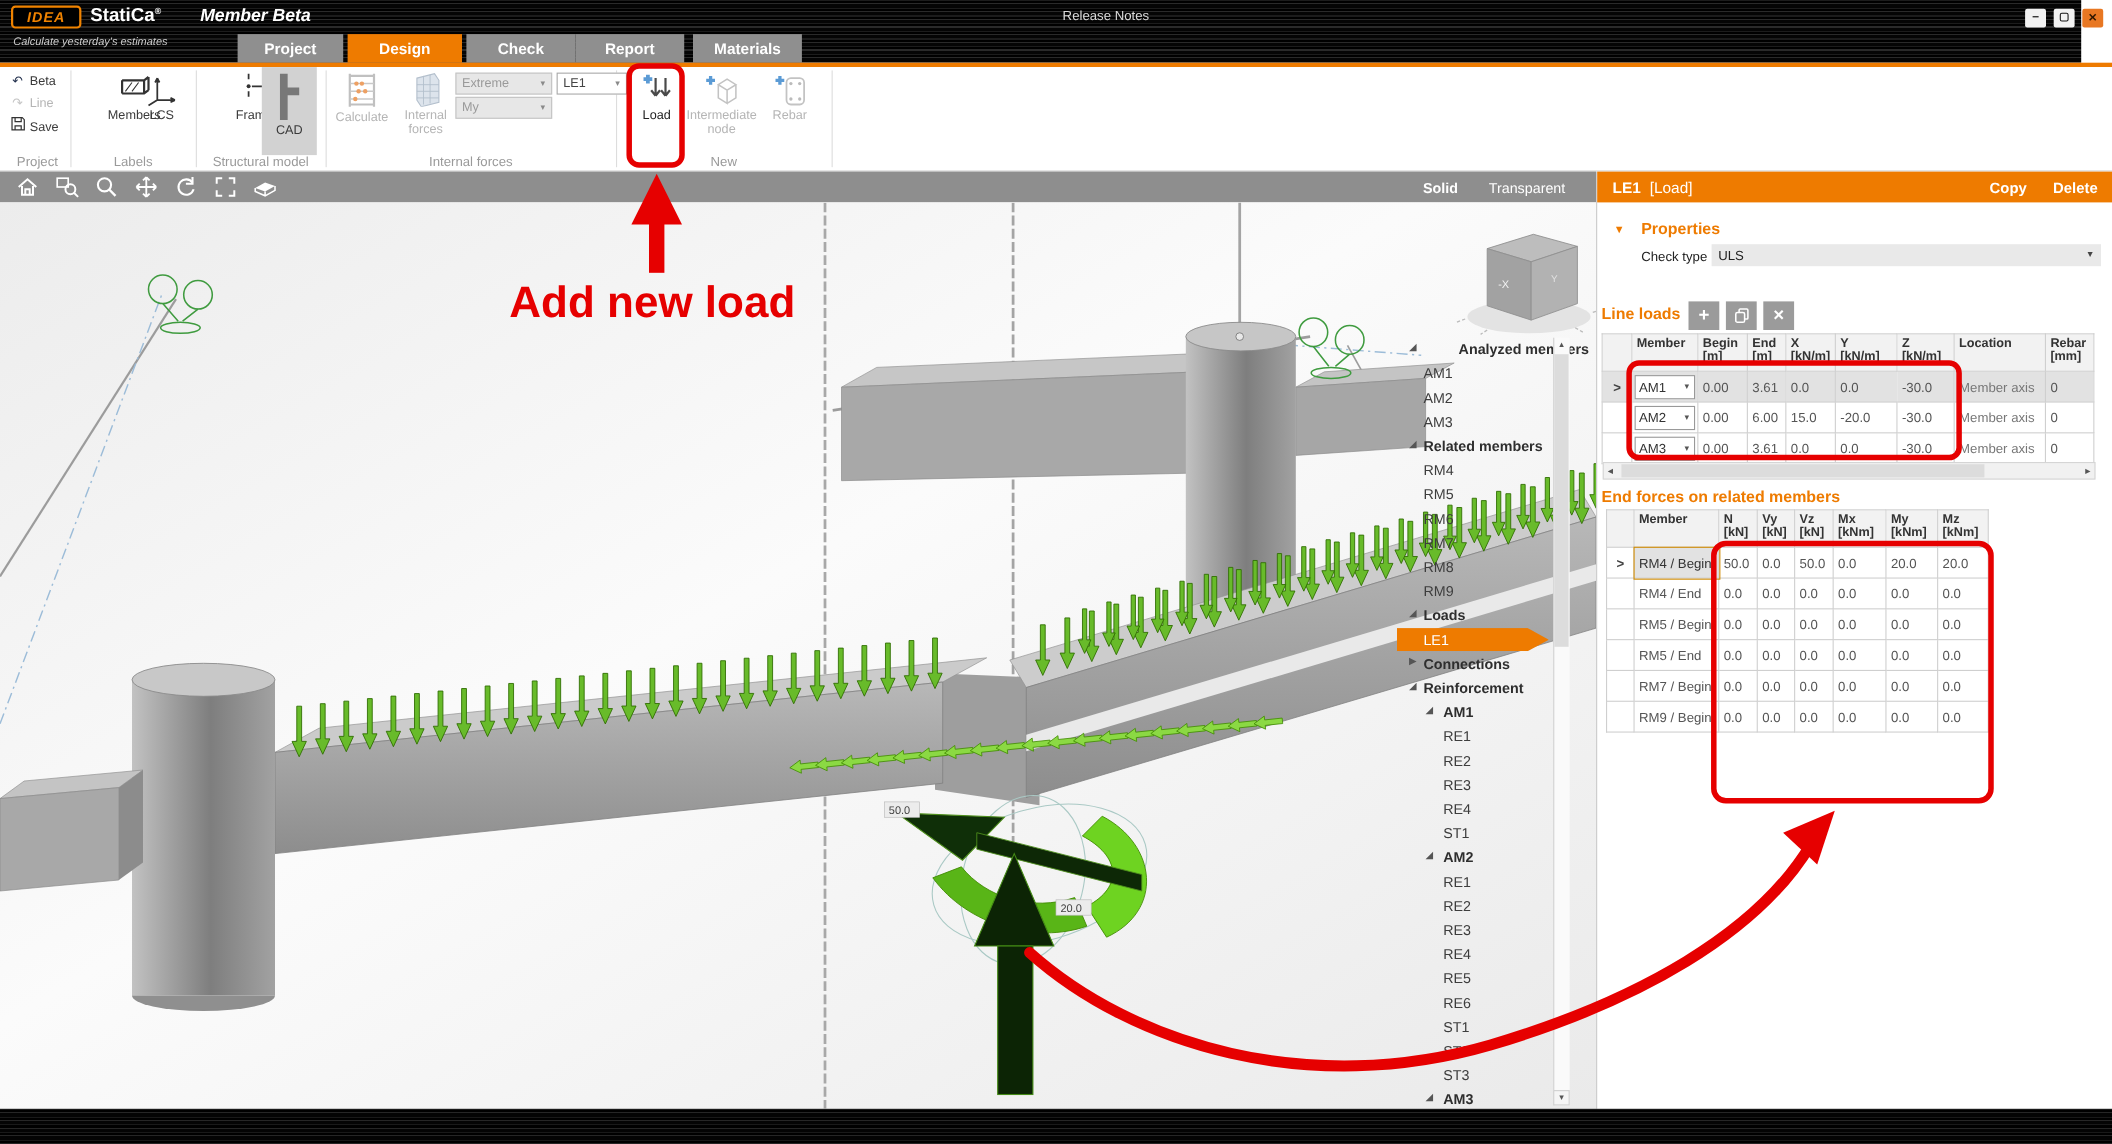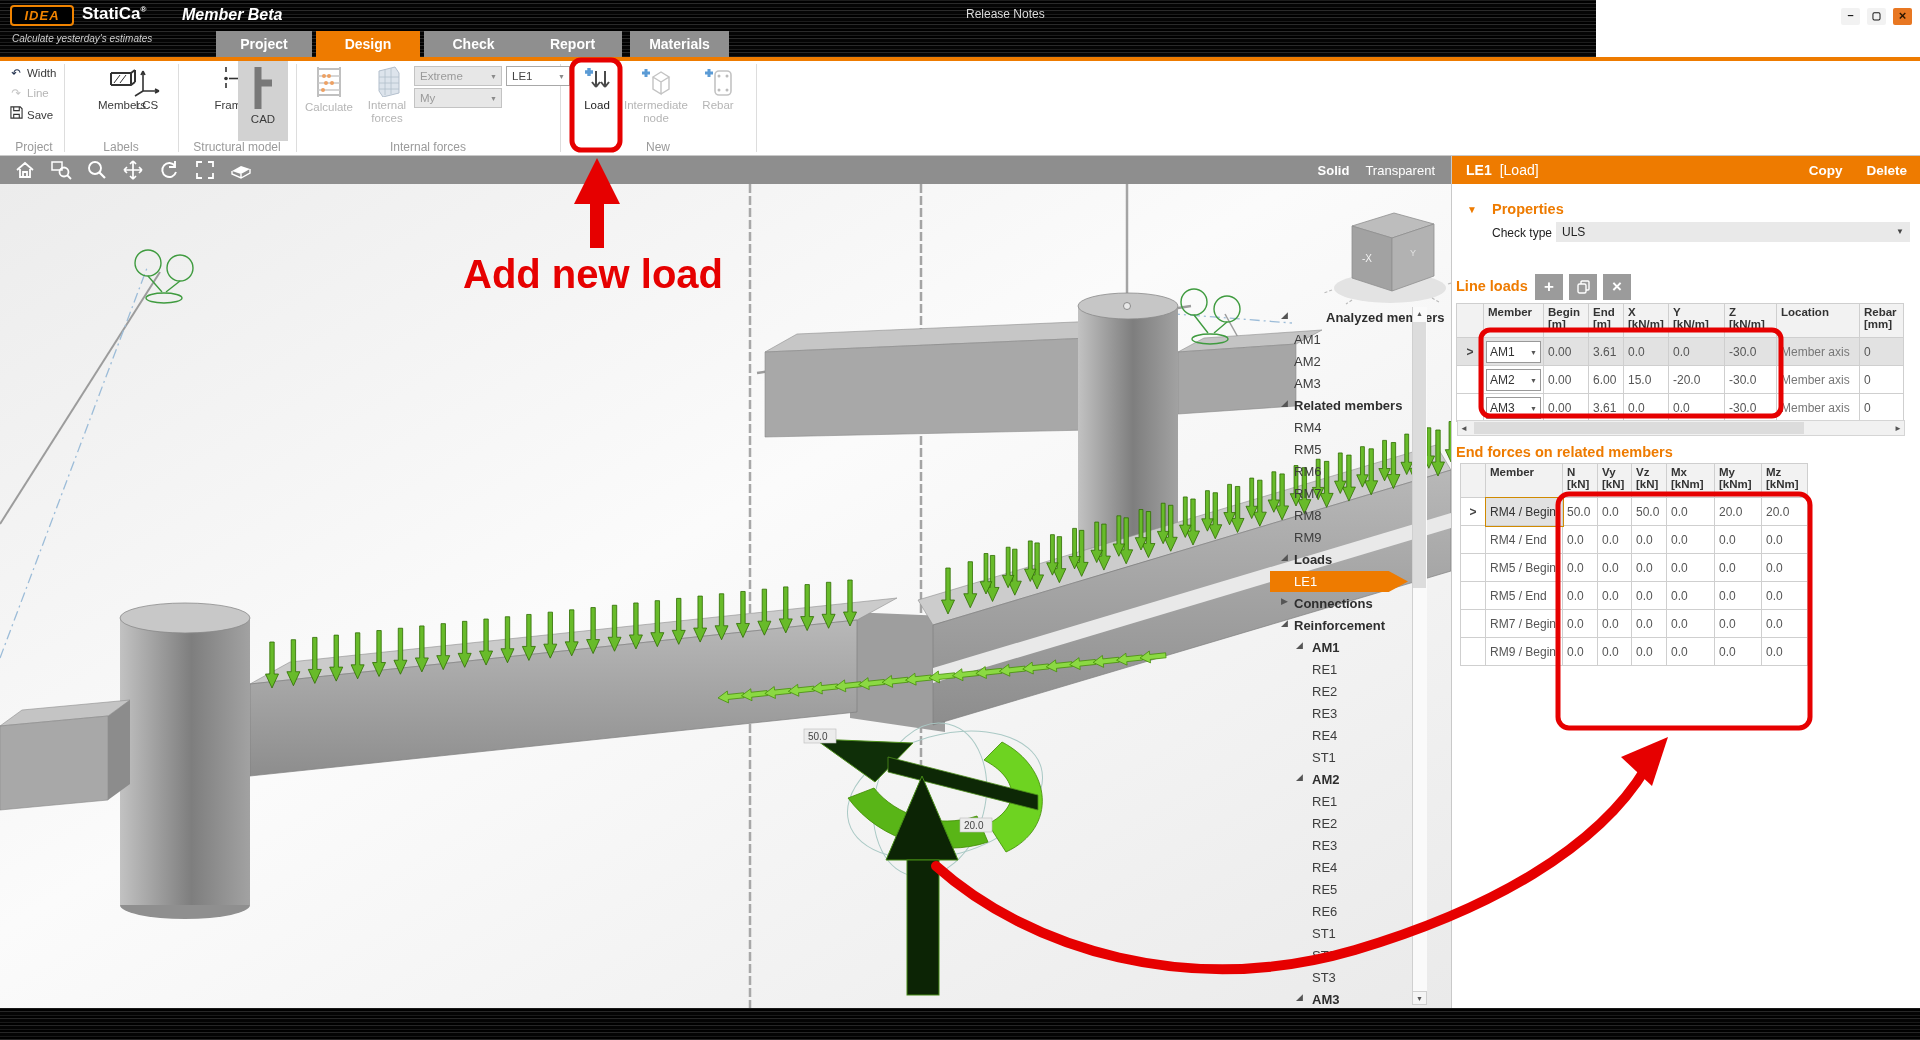--- a/index.html
+++ b/index.html
@@ -1,19 +1,19 @@
 <!DOCTYPE html>
 <html><head>
 <meta charset="utf-8">
 <style>
   html,body{margin:0;padding:0;background:#000;}
   *{box-sizing:border-box;font-family:"Liberation Sans",sans-serif;}
   .app{position:relative;width:1920px;height:1040px;background:#fff;overflow:hidden;}
   
-  .topbar{position:absolute;left:0;top:0;width:1596px;height:57px;
+  .topbar{position:absolute;left:0;top:0;width:1892px;height:57px;
     background:repeating-linear-gradient(to bottom,#1c1c1c 0 1px,#000 1px 3px,#2a2a2a 3px 4px,#050505 4px 7px);}
   .logo-box{position:absolute;left:10px;top:5px;width:64px;height:21px;border:2px solid #f08300;border-radius:4px;
     color:#f08300;font-size:13px;font-weight:bold;font-style:italic;text-align:center;line-height:17px;letter-spacing:1px;background:#000;}
   .logo-statica{position:absolute;left:82px;top:4px;color:#fff;font-size:17px;font-weight:bold;}
   .logo-statica sup{font-size:8px;}
   .tagline{position:absolute;left:12px;top:33px;color:#cfcfcf;font-size:10px;font-style:italic;}
   .apptitle{position:absolute;left:182px;top:6px;color:#fff;font-size:16px;font-weight:bold;font-style:italic;}
   .release-notes{position:absolute;left:966px;top:7px;color:#dcdcdc;font-size:12px;}
   .winbtn{position:absolute;top:8px;width:19px;height:17px;border-radius:2px;background:#f2f2f2;color:#111;
     font-size:11px;text-align:center;line-height:15px;font-weight:bold;}
@@ -32,21 +32,21 @@
   .bigbtn.dis{color:#b5b5b5;}
   .bigbtn svg{display:block;margin:0 auto 2px auto;}
   .dd{position:absolute;height:20px;border:1px solid #c3c3c3;background:#e7e7e7;color:#9a9a9a;font-size:11.5px;
     line-height:18px;padding-left:5px;}
   .dd.en{background:#fff;border-color:#a8a8a8;color:#444;}
   .dd .ar{position:absolute;right:4px;top:0;font-size:7px;color:#8a8a8a;line-height:20px;}
   
   .vptb{position:absolute;left:0;top:156px;width:1451px;height:28px;background:#8e8e8e;display:flex;align-items:center;}
   .vptb .vic{margin-left:14px;width:22px;height:22px;}
   .vptb .sp{margin-left:auto;}
-  .vptb .lab{color:#fff;font-size:13px;margin-right:16px;}
+  .vptb .lab{color:#fff;font-size:13px;margin-right:28px;}
   .vptb .lab.b{font-weight:bold;}
   
   .viewport{position:absolute;left:0;top:184px;width:1451px;height:824px;
     background:linear-gradient(150deg,#ececec 0%,#fbfbfb 45%,#eaeaea 100%);overflow:hidden;}
   
   #tree{position:absolute;left:0;top:0;width:1920px;height:1040px;pointer-events:none;z-index:5;}
   .trow{position:absolute;height:21px;font-size:13px;color:#3d3d3d;white-space:nowrap;pointer-events:auto;}
   .trow.b{font-weight:bold;color:#2e2e2e;}
   .texp{position:absolute;font-size:9px;color:#555;top:3px;}
   .tsel{background:#ee7b00;color:#fff !important;clip-path:polygon(0 0,86% 0,100% 50%,86% 100%,0 100%);}
@@ -109,21 +109,21 @@
   </div>
   <div class="orange-strip"></div>
 
   <div class="ribbon">
     <div class="rdiv" style="left:64px;"></div>
       <div class="rdiv" style="left:178px;"></div>
     <div class="rdiv" style="left:296px;"></div>
       <div class="rdiv" style="left:560px;"></div>
     <div class="rdiv" style="left:756px;"></div>
 
-    <div class="smallbtn" style="top:5px;"><span class="ic" style="color:#22304d;">↶</span><span>Width</span></div>
+    <div class="smallbtn" style="top:5px;"><span class="ic" style="color:#22304d;">↶</span><span>Beta</span></div>
     <div class="smallbtn" style="top:25px;color:#b5b5b5;"><span class="ic" style="color:#c6c6c6;">↷</span><span>Line</span></div>
     <div class="smallbtn" style="top:45px;"><span class="ic"><svg width="13" height="13" viewBox="0 0 14 14">
             <path d="M1 1 h10 l2 2 v10 h-12 z M4 1 v4 h6 v-4 M4 9 h6 v4 h-6 z" fill="none" stroke="#333" stroke-width="1.2"></path>
           </svg></span><span>Save</span></div>
     <div class="rgl" style="left:8px;width:52px;">Project</div>
 
     <div class="bigbtn" style="left:66px;top:4px;width:56px;margin-left:28px;">
       <svg width="34" height="32" viewBox="0 0 34 32">
           <path d="M6 8 h20 l4 -3 M6 20 h20 l4 -3 M6 8 v12 M26 8 v12 M30 5 v12" fill="none" stroke="#333" stroke-width="2"></path>
           <path d="M9 18 l6 -8 M15 18 l6 -8" stroke="#333" stroke-width="1"></path>

